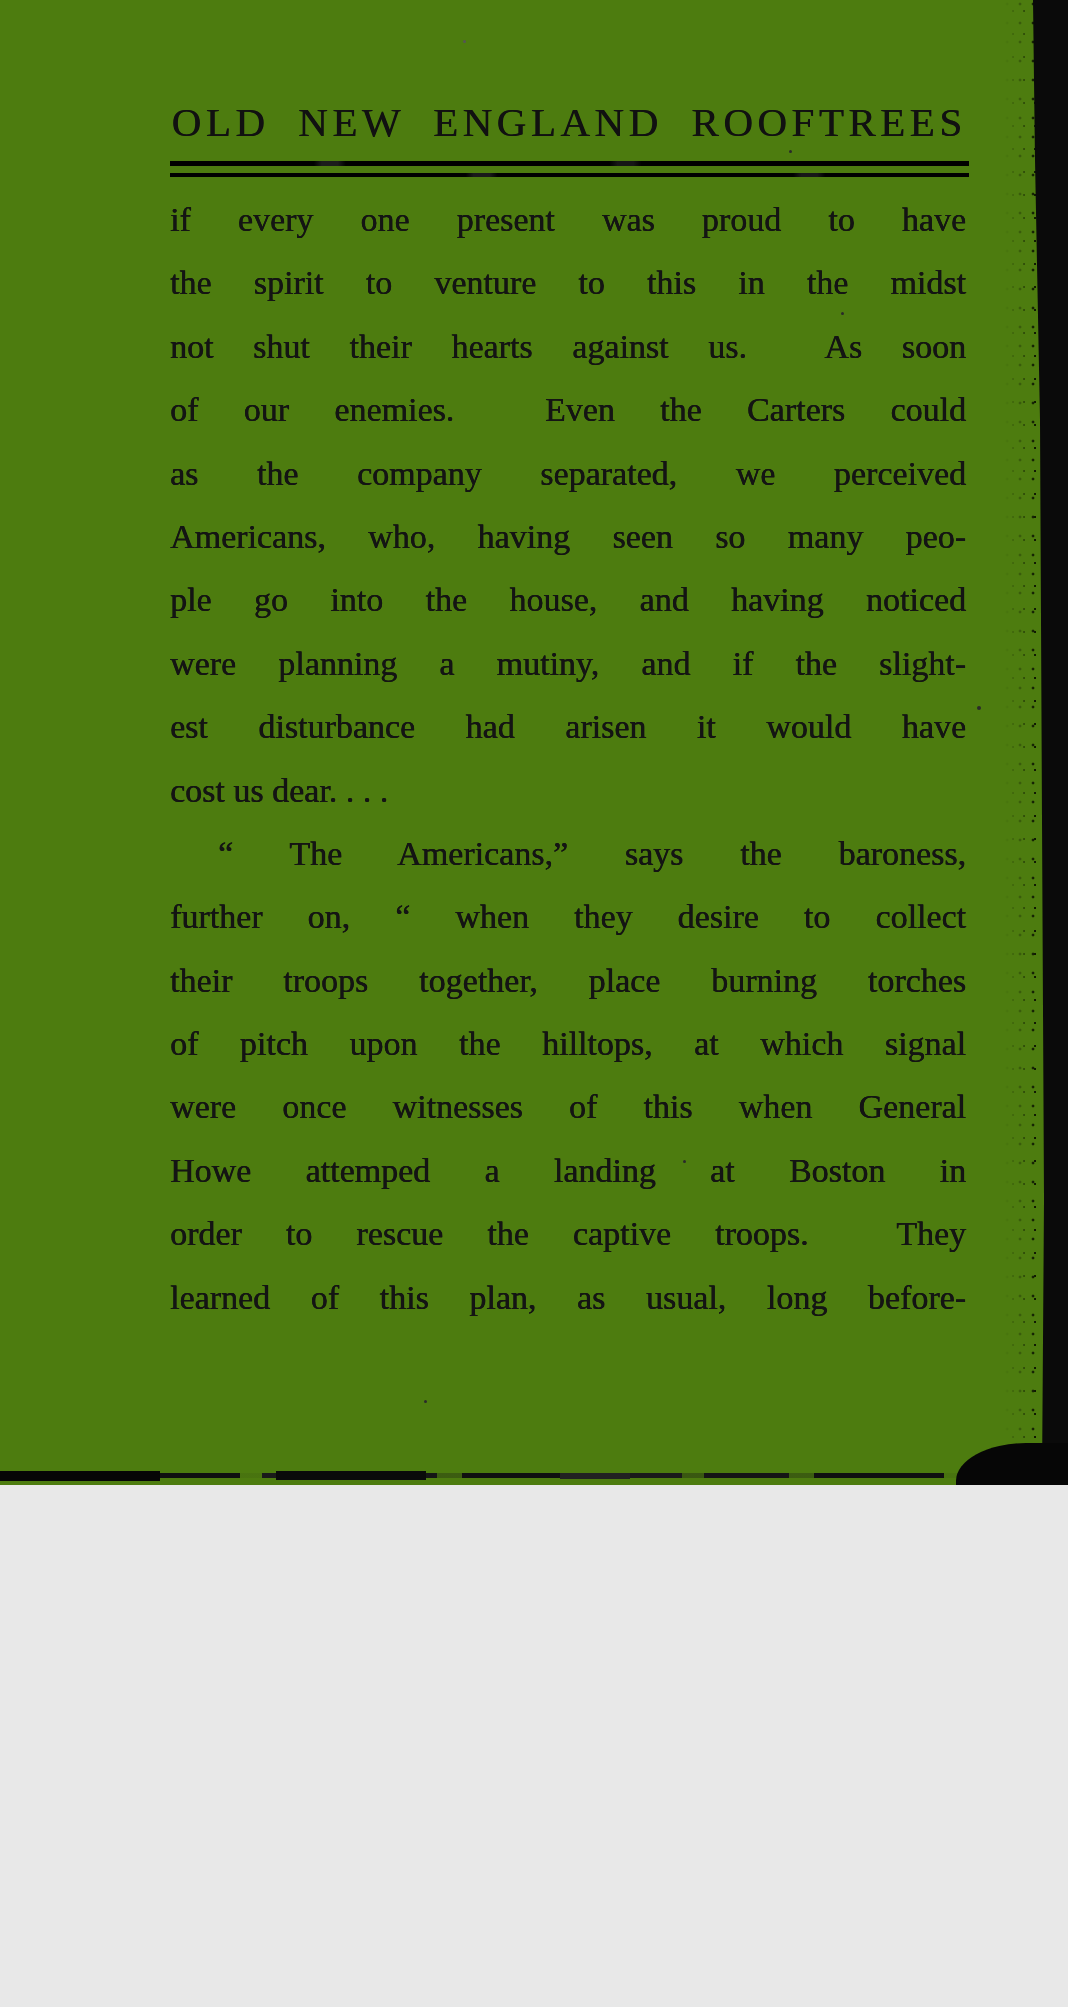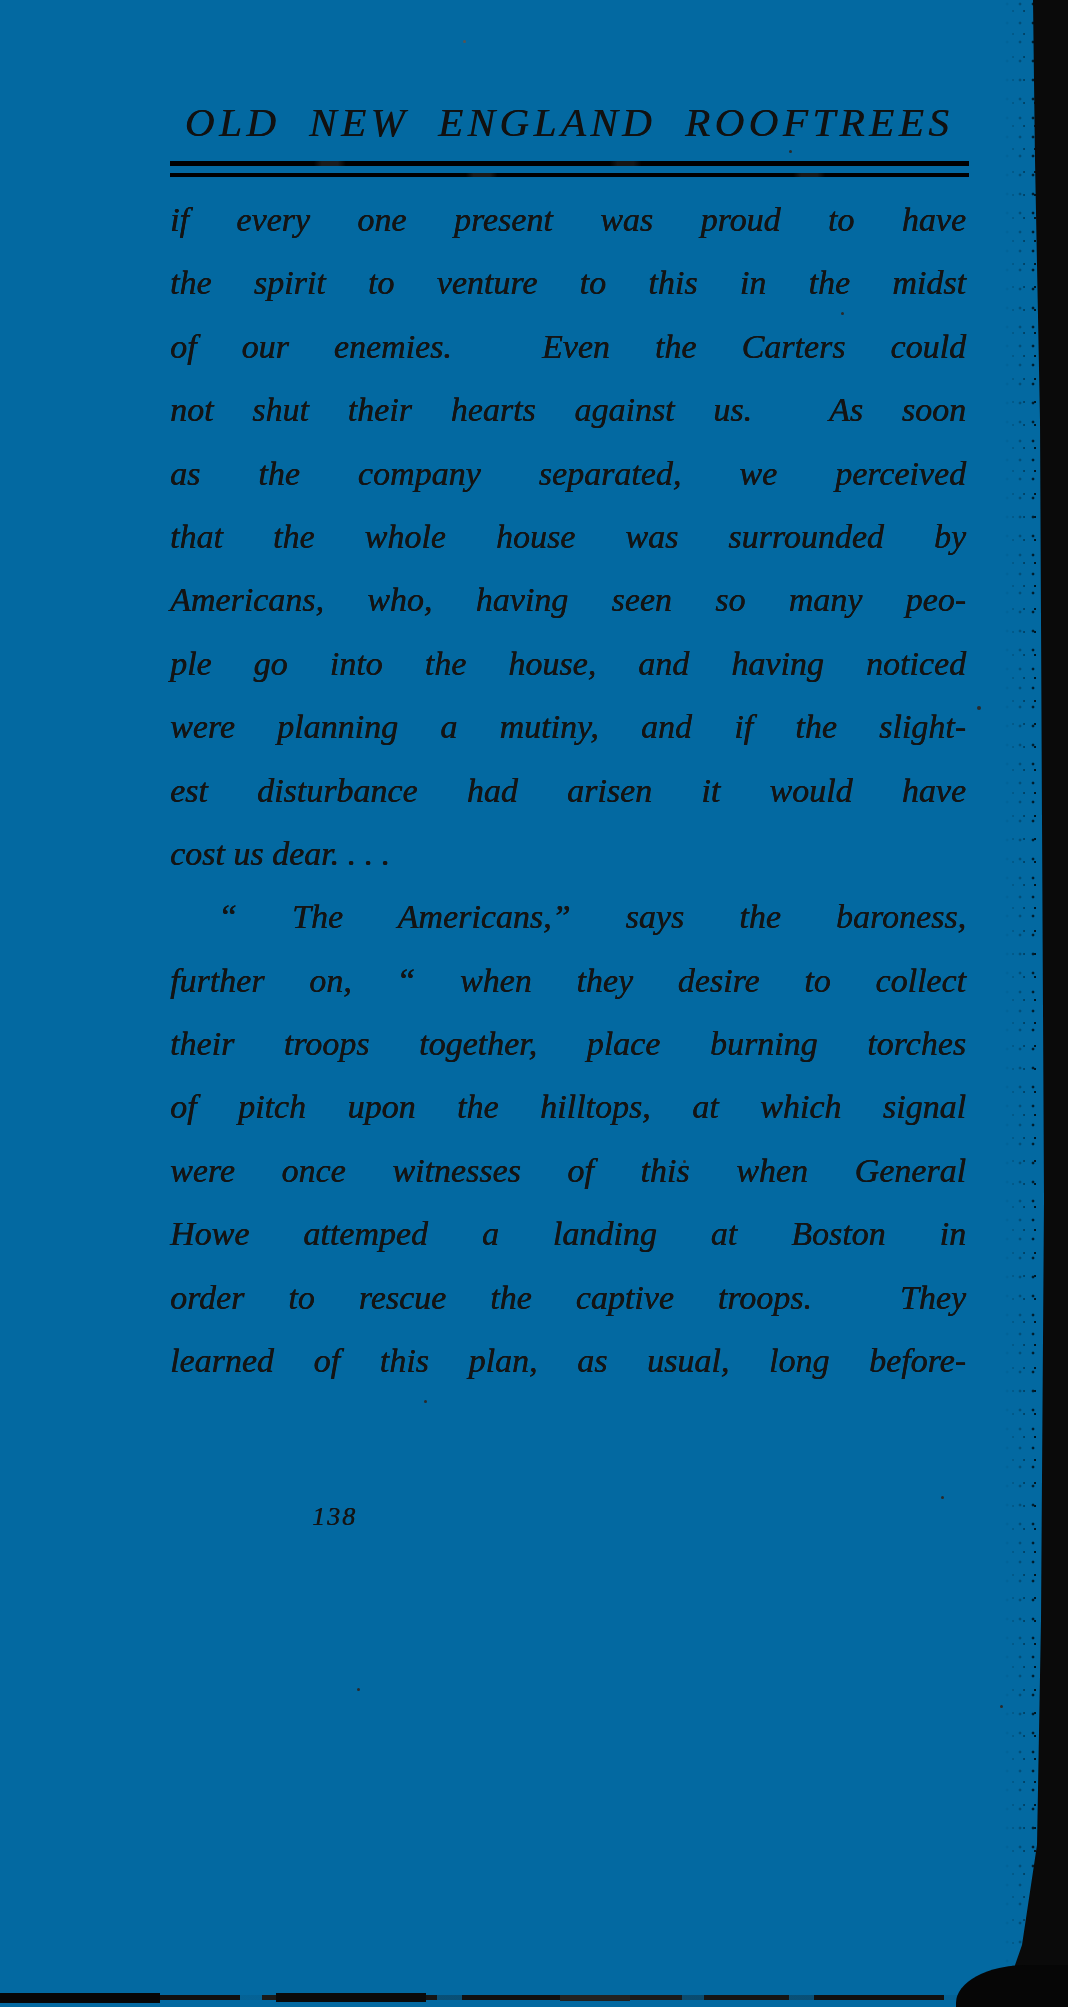--- a/index.html
+++ b/index.html
@@ -1,23 +1,22 @@
 <!DOCTYPE html>
 <html><head>
 <meta charset="utf-8">
 <style>
   html,body{margin:0;padding:0;background:#e8e8e8;}
   .page{
     position:relative;
-    width:1068px;height:2007px;
-    background:#0369a1;
+    width:1068px;height:1485px;
+    background:#4d7c0f;
     overflow:hidden;
     font-family:"Liberation Serif","DejaVu Serif",serif;
     color:#141414;
-    font-style:italic;
   }
   
   .running-head{
     position:absolute;left:170px;top:98px;width:798px;
     text-align:center;white-space:nowrap;
     font-size:41px;letter-spacing:4.5px;word-spacing:14px;
     color:#111;
     text-shadow:0.5px 0 0 #111;
   }
   .rule{
@@ -98,24 +97,23 @@
 <div class="page">
 
   <div class="running-head">OLD NEW ENGLAND ROOFTREES</div>
   <div class="rule rule1"></div>
   <div class="rule rule2"></div>
 
   <div class="body">
     <div class="para">
       <div class="line">if every one present was proud to have</div>
       <div class="line">the spirit to venture to this in the midst</div>
+      <div class="line">not shut their hearts against us.&nbsp; As soon</div>
       <div class="line">of our enemies.&nbsp; Even the Carters could</div>
-      <div class="line">not shut their hearts against us.&nbsp; As soon</div>
       <div class="line">as the company separated, we perceived</div>
-      <div class="line">that the whole house was surrounded by</div>
       <div class="line">Americans, who, having seen so many peo-</div>
       <div class="line">ple go into the house, and having noticed</div>
       <div class="line">were planning a mutiny, and if the slight-</div>
       <div class="line">est disturbance had arisen it would have</div>
       <div class="line last">cost us dear. . . .</div>
     </div>
     <div class="para">
       <div class="line indent">“ The Americans,” says the baroness,</div>
       <div class="line">further on, “ when they desire to collect</div>
       <div class="line">their troops together, place burning torches</div>

